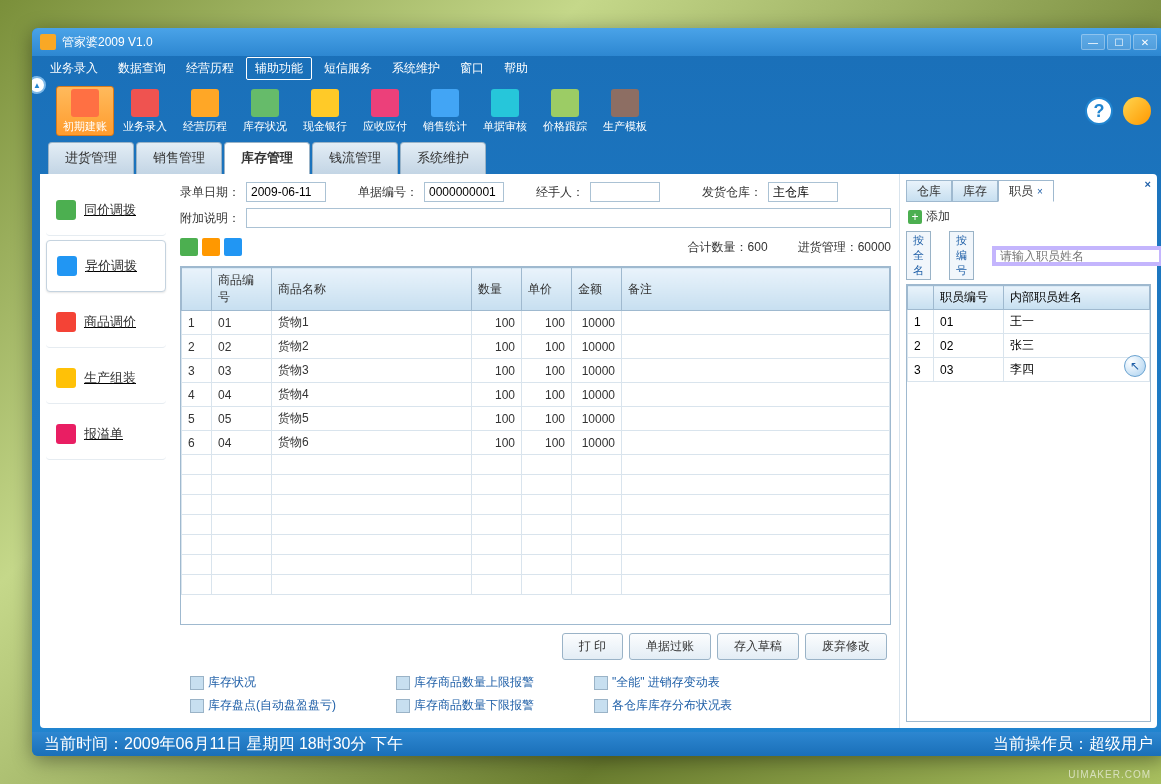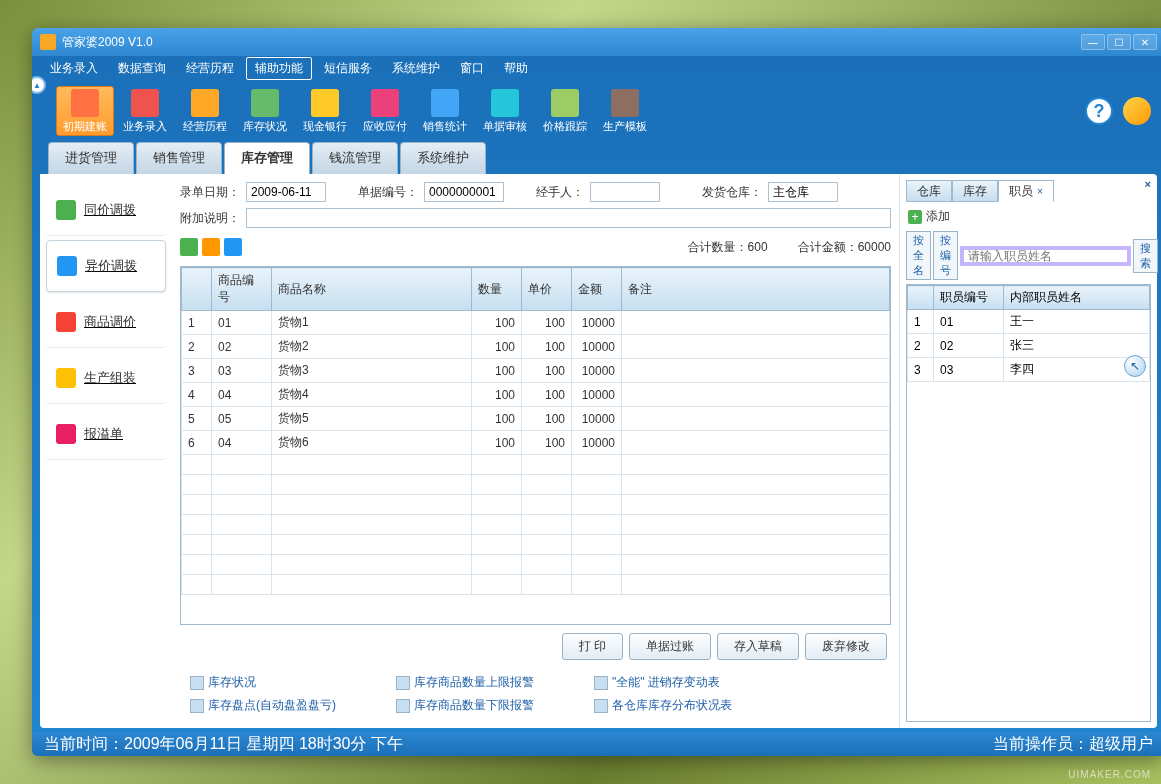--- a/index.html
+++ b/index.html
@@ -66,21 +66,21 @@
 .link-icon { width: 14px; height: 14px; background: #c7dff0; border: 1px solid #9ab3c7; display: inline-block; }
 
 .right-panel { width: 258px; padding: 6px; border-left: 1px solid #d9e4ed; display: flex; flex-direction: column; position: relative; }
 .right-close { position: absolute; right: 6px; top: 4px; color: #2060a8; font-size: 11px; cursor: pointer; font-weight:bold; }
 .right-tabs { display: flex; height: 22px; }
 .right-tab { padding: 2px 10px; font-size: 12px; border: 1px solid #9fb9cf; background: linear-gradient(180deg,#e9f3fb,#c7dff0); cursor: pointer; color:#333; }
 .right-tab.active { background: #fff; border-bottom: 1px solid #fff; }
 .right-tab .tab-close { margin-left: 4px; color: #2060a8; font-size:10px; }
 .add-row { display: flex; align-items: center; gap: 4px; padding: 6px 2px; font-size: 12px; color: #333; cursor: pointer; }
 .plus-icon { width: 14px; height: 14px; background: #4caf50; color: #fff; display: flex; align-items: center; justify-content: center; border-radius: 2px; font-size: 12px; }
-.search-row { display: flex; gap: 2px; align-items: center; margin-bottom: 4px; }
+.search-row { display: flex; gap: 18px; align-items: center; margin-bottom: 4px; }
 .search-btn { padding: 1px 6px; font-size: 11px; border: 1px solid #9ab3c7; background: #f1f6fb; color: #2060a8; cursor: pointer; }
 .search-input { flex: 1; border: 4px solid #c4b5fd; height: 20px; padding: 0 4px; font-size: 12px; }
 
 .right-grid { flex: 1; border: 1px solid #9fb9cf; overflow: auto; position: relative; }
 .right-grid table { width: 100%; border-collapse: collapse; font-size: 12px; }
 .right-grid th { background: linear-gradient(180deg,#e9f3fb,#c7dff0); border: 1px solid #9fb9cf; padding: 3px 6px; font-weight: normal; text-align: left; }
 .right-grid td { border: 1px solid #d9e4ed; padding: 3px 6px; height: 20px; }
 
 .cursor-indicator { position: absolute; right: 4px; top: 70px; width: 22px; height: 22px; border-radius: 50%; background: radial-gradient(circle at 30% 30%, #fff, #a8d0f0); border: 1px solid #6ba3d0; display: flex; align-items: center; justify-content: center; font-size: 12px; color: #2060a8; }
 
@@ -218,21 +218,21 @@
           <input class="text-input" style="flex: 1 1 0%;" value="">
         </div>
         <div class="form-row">
           <div class="mini-icons">
             <div class="mini-icon" style="background:#4caf50"></div>
             <div class="mini-icon" style="background:#ff9800"></div>
             <div class="mini-icon" style="background:#2196f3"></div>
           </div>
           <div class="sum-row">
             <span><span>合计数量：</span><span>600</span></span>
-            <span><span>合计金额：</span><span>60000</span></span>
+            <span><span>进货管理：</span><span>60000</span></span>
           </div>
         </div>
 
         <div class="grid">
           <table id="grid-table">
               <tbody>
                 <tr>
                   <th style="width:30px"></th>
                   <th style="width:60px">商品编号</th>
                   <th style="width:200px">商品名称</th>

